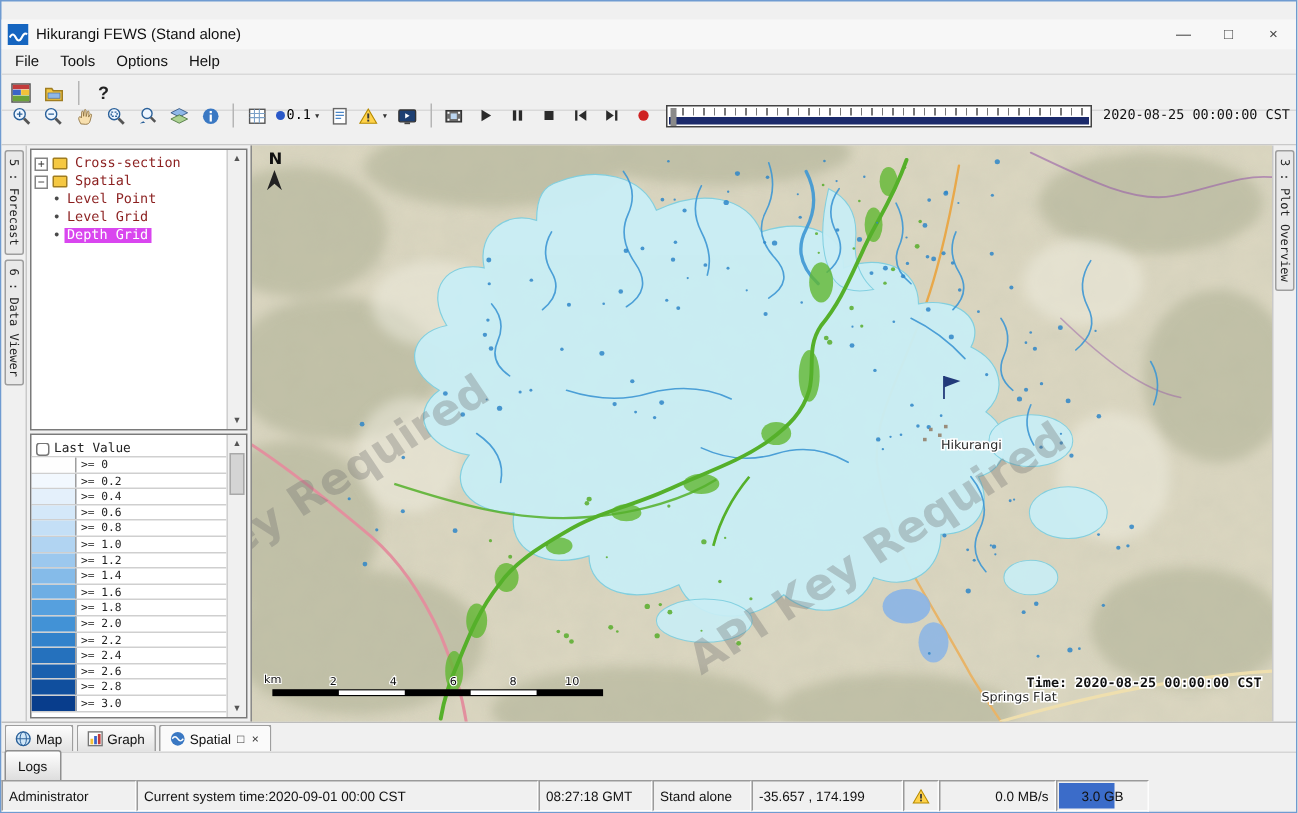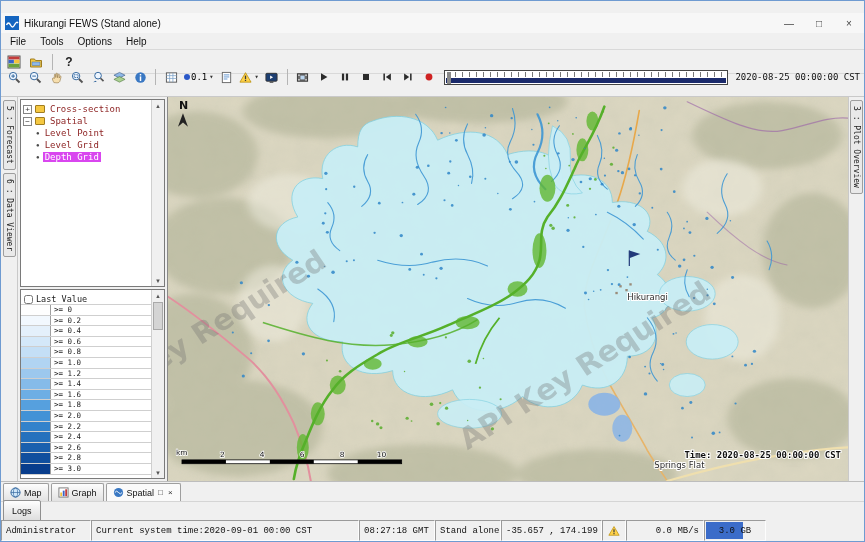--- a/index.html
+++ b/index.html
@@ -94,21 +94,21 @@
           border-radius:2px 2px 0 0; color:#111; height:18px; }
   .btab.active { background:#fafafa; }
   .btab .mini { font-size:8px; color:#333; padding:0 1px; }
   .logs-row { height:19px; background:#f0f0f0; display:flex; align-items:center;
               padding-left:2px; border-top:1px solid #d5d5d5; flex:0 0 auto; }
   .logs-btn { font-size:9px; padding:5px 8px; border:1px solid #8f8f8f; border-radius:2px;
               background:linear-gradient(#fefefe,#dcdcdc); color:#111; }
 
   .statusbar { height:21px; background:#f0f0f0; display:flex; flex:0 0 auto; }
   .sb-cell { border:1px solid; border-color:#9a9a9a #fdfdfd #fdfdfd #9a9a9a;
-             font-size:9px; font-family:Liberation Mono, monospace; color:#111;
+             font-size:9px; font-family:Liberation Sans, sans-serif; color:#111;
              display:flex; align-items:center; padding:4px 4px; white-space:nowrap;
              overflow:hidden; flex:0 0 auto; }
   .sb-speed { justify-content:flex-end; }
   .sb-mem { position:relative; justify-content:center; }
   .mem-fill { position:absolute; left:1px; top:1px; bottom:1px; width:62%; background:#3b6cc9; }
   .sb-mem span { position:relative; z-index:1; }
 </style>
 </head>
 <body>
 

